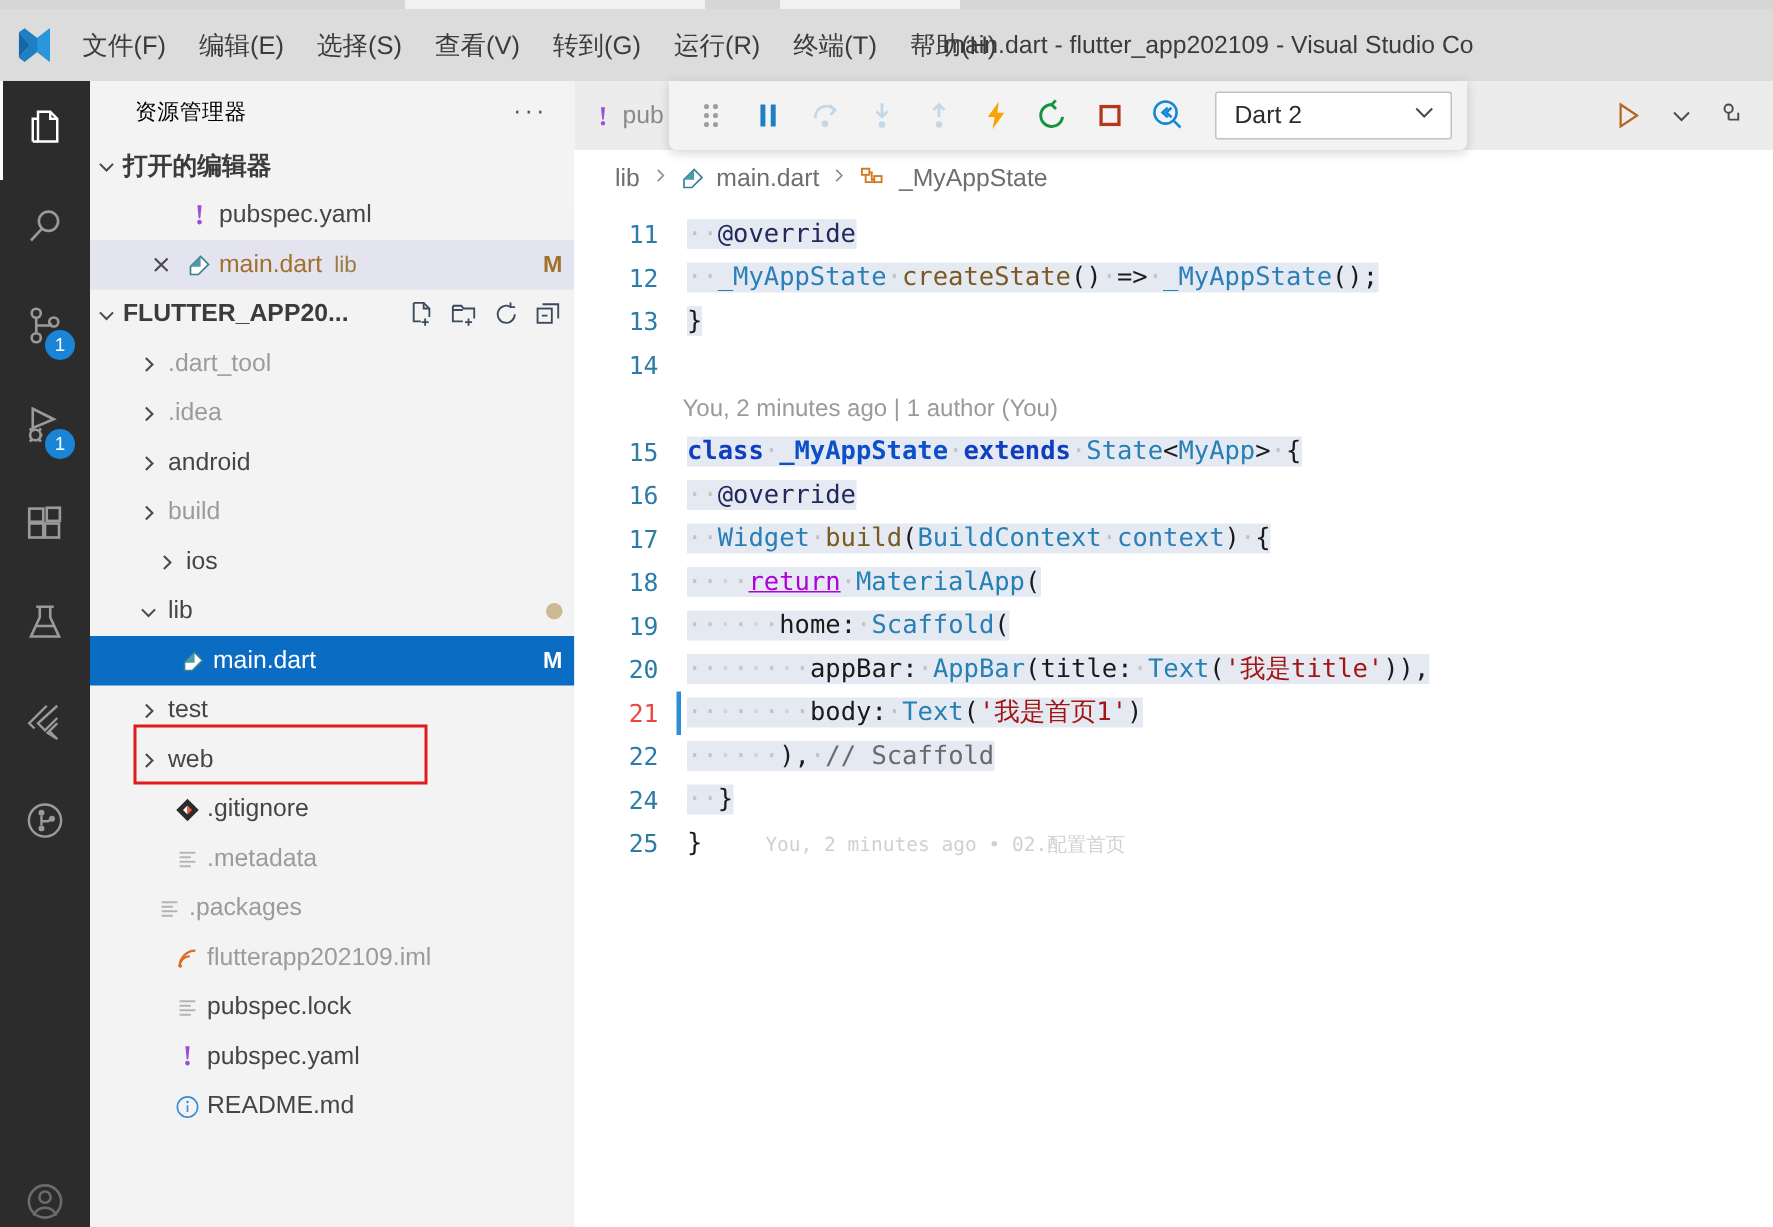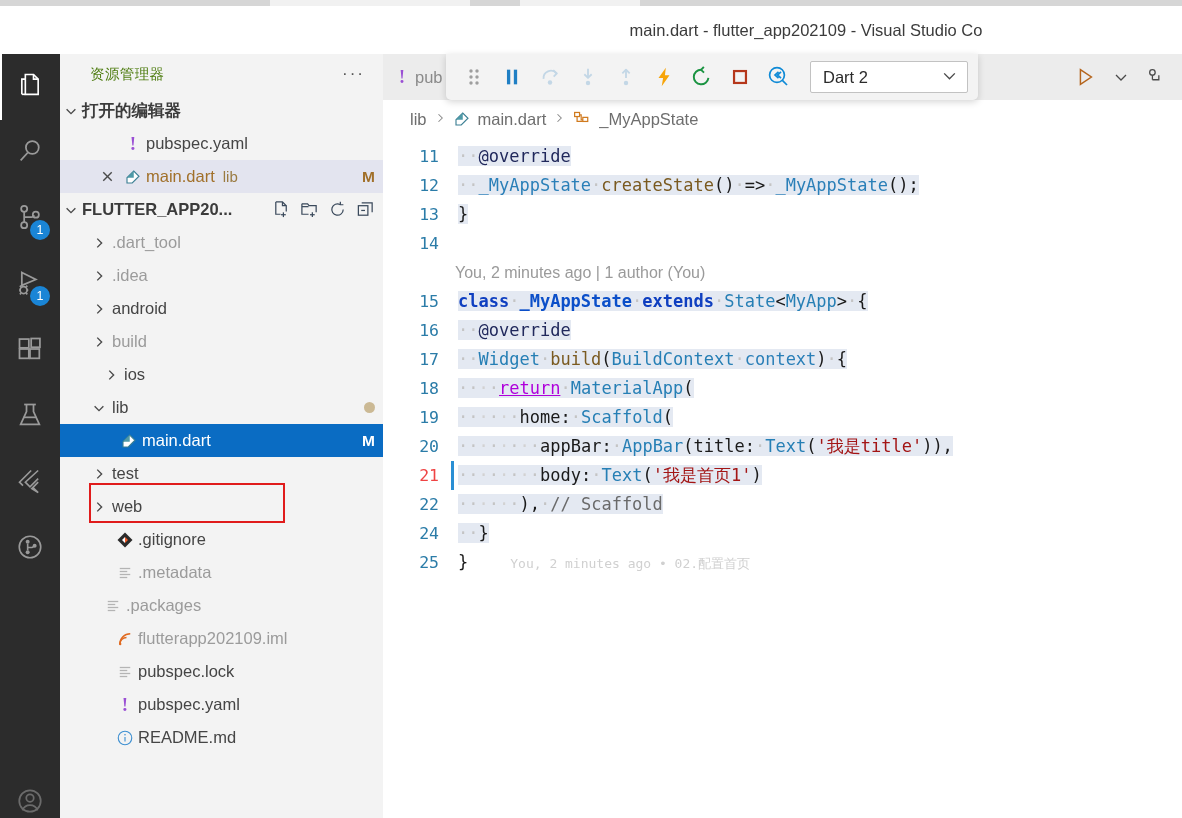--- a/index.html
+++ b/index.html
@@ -63,21 +63,21 @@
 
   
   .sidebar {
     position: absolute; top: 54px; left: 60px; width: 323px; height: 764px;
     background: #f3f3f3; overflow: hidden;
   }
   .sb-header {
     height: 40px; display: flex; align-items: center;
     padding: 0 18px 0 30px; justify-content: space-between;
   }
-  .sb-title { font-size: 14.5px; color: #4d7c0f; letter-spacing: .4px; }
+  .sb-title { font-size: 14.5px; color: #000000; letter-spacing: .4px; }
   .sb-dots { color: #555; font-size: 17px; letter-spacing: 2px; cursor: pointer; }
 
   .tree-row {
     display: flex; align-items: center; height: 33px;
     font-size: 16.5px; color: #454545; cursor: pointer; position: relative;
     padding-right: 8px;
   }
   .tree-row.section { font-weight: bold; color: #3b3b3b; }
   .tree-row.selected-open { background: #e3e4ef; }
   .tree-row.selected-blue { background: #0a6cc3; color: #ffffff; }
@@ -183,20 +183,39 @@
 </head>
 <body>
 
 <div id="app">
 
   <div class="chrome-strip">
     <div class="c-tab" style="left:270px;width:200px;"></div>
     <div class="c-tab" style="left:520px;width:120px;"></div>
   </div>
 
+  <div class="titlebar">
+    <div class="vscode-logo">
+      <svg width="30" height="30" viewBox="0 0 32 32">
+        <path d="M28 4 L19 11 L10 4 L6 7 L14 16 L6 25 L10 28 L19 21 L28 28 Z" fill="#1f7fc4"></path>
+        <path d="M28 4 L19 11 L19 21 L28 28 Z" fill="#2a97dd"></path>
+        <path d="M6 7 L14 16 L6 25 Z" fill="#1468a8"></path>
+      </svg>
+    </div>
+    <div class="menu-items" id="menubar">
+        <div class="menu-item">文件(F)</div>
+        <div class="menu-item">编辑(E)</div>
+        <div class="menu-item">选择(S)</div>
+        <div class="menu-item">查看(V)</div>
+        <div class="menu-item">转到(G)</div>
+        <div class="menu-item">运行(R)</div>
+        <div class="menu-item">终端(T)</div>
+        <div class="menu-item">帮助(H)</div>
+      </div>
+  </div>
   <div class="window-title">main.dart - flutter_app202109 - Visual Studio Co</div>
 
   <div class="activitybar">
 
     <div class="ab-item active" style="top:0">
       <span>
         <svg width="28" height="28" viewBox="0 0 24 24" fill="none" stroke="#ffffff" stroke-width="1.4">
           <path d="M8 3 h7 l4 4 v13 H8 Z"></path>
             <path d="M15 3 v4 h4"></path>
           <path d="M8 7 H5 v13" stroke="#ffffff"></path>

